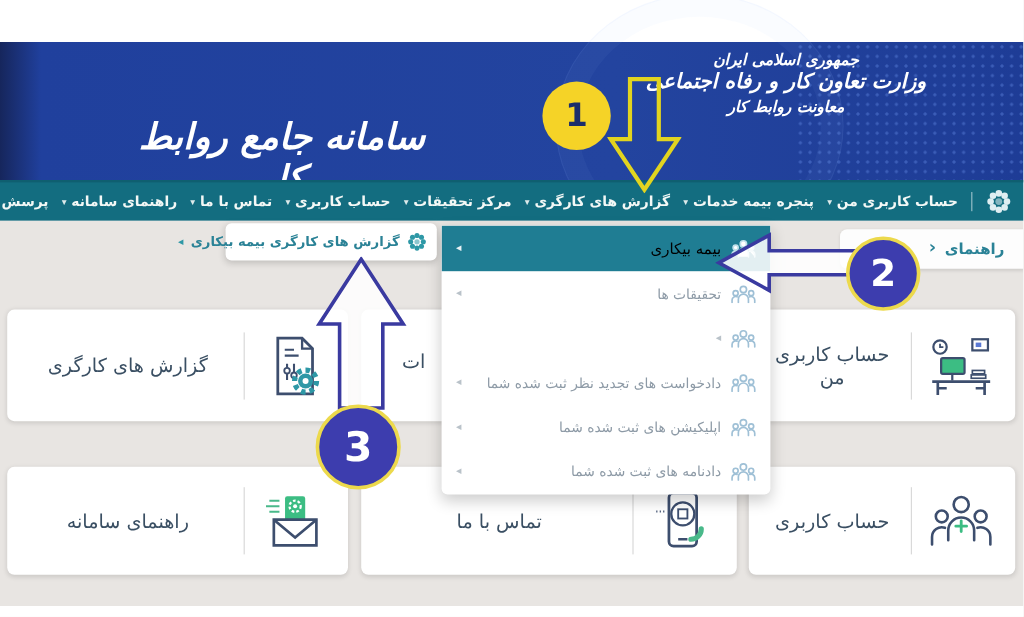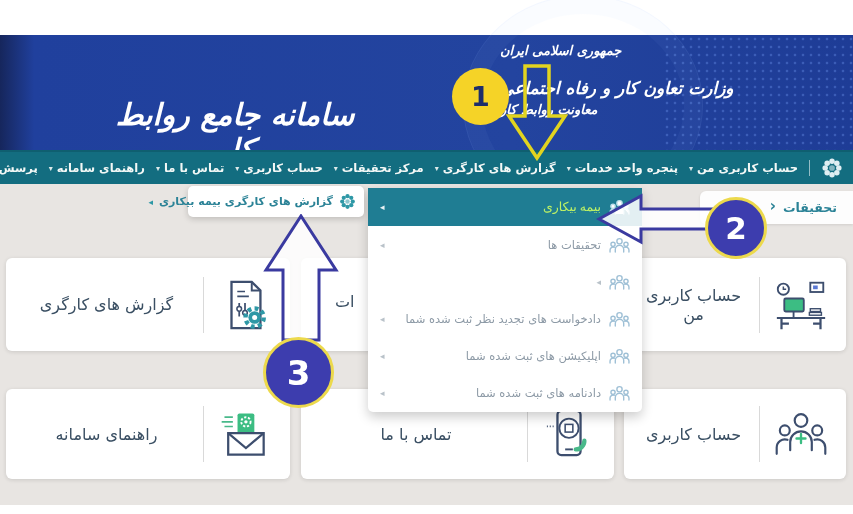--- a/index.html
+++ b/index.html
@@ -10,24 +10,24 @@
   
   .banner { position:absolute; left:0; top:35px; width:853px; height:115px;
             background:linear-gradient(90deg,#16265c 0%, #20409d 4%, #23449f 60%, #1e3c96 100%); }
   .banner .dots { position:absolute; right:0; top:0; width:190px; height:115px; opacity:.65;
             background-image:radial-gradient(circle, rgba(110,150,240,.55) 1px, transparent 1.7px);
             background-size:8px 8px; }
   .banner .swirl { position:absolute; right:150px; top:-40px; width:240px; height:220px; border-radius:50%;
             border:1px solid rgba(160,190,255,.12); box-shadow:0 0 0 18px rgba(160,190,255,.05) inset; }
   .banner-title { position:absolute; left:95px; top:62px; width:280px; text-align:center;
             color:#fff; font-size:30px; font-weight:bold; font-style:italic; letter-spacing:-1px; }
-  .gov-block { position:absolute; left:500px; top:6px; width:310px; text-align:left; color:#fff;
+  .gov-block { position:absolute; left:500px; top:6px; width:310px; text-align:center; color:#fff;
             font-style:italic; font-weight:bold; }
   .gov-line1 { font-size:13px; margin-top:2px; }
-  .gov-line2 { font-size:17px; margin-top:20px; }
+  .gov-line2 { font-size:17px; margin-top:0; }
   .gov-line3 { font-size:13px; margin-top:4px; }
 
   
   .navbar { position:absolute; left:0; top:150px; width:853px; height:34px; background:#136d80;
             display:flex; align-items:center; gap:11px; padding:0 10px 0 0; overflow:hidden;
             border-top:2px solid #0f5f70; }
   .nav-item { flex:0 0 auto; color:#f3f8f6; font-size:11.5px; font-weight:bold; cursor:pointer;
             display:flex; align-items:center; gap:4px; white-space:nowrap; }
   .nav-item .caret { font-size:8px; opacity:.9; }
   .nav-logo { flex:0 0 auto; width:22px; height:22px; color:#dfeef2; }
@@ -57,21 +57,21 @@
   #card-br { left:624px; top:389px; width:222px; height:90px; }
 
   
   .dropdown { position:absolute; left:368px; top:188px; width:274px; height:224px; background:#fff;
             border-radius:0 0 5px 5px; box-shadow:0 5px 12px rgba(0,0,0,.2); z-index:3; overflow:hidden; }
   .dd-row { height:37px; display:flex; align-items:center; gap:8px; padding:0 12px; cursor:pointer; }
   .dd-row .ppl { width:21px; height:16px; flex:0 0 auto; }
   .dd-row .dd-label { flex:1; font-size:11.5px; color:#8d9aa6; }
   .dd-row .dd-chev { flex:0 0 auto; font-size:9px; color:#b9c2c9; }
   .dd-row.hl { height:38px; background:#1f7d93; }
-  .dd-row.hl .dd-label { color:#bef264; font-size:12.5px;font-family:Liberation Serif, serif; }
+  .dd-row.hl .dd-label { color:#000000; font-size:12.5px; }
   .dd-row.hl .dd-chev { color:#e8f2f5; }
   .dd-row.hl .ppl { color:#bfe0ea; }
   .dd-row .ppl { color:#9fc0d6; }
 
   
   .submenu { position:absolute; left:188px; top:186px; width:176px; height:31px; background:#fff;
             border-radius:5px; box-shadow:0 2px 6px rgba(0,0,0,.18); z-index:3; display:flex;
             align-items:center; gap:6px; padding:0 8px 0 6px; cursor:pointer; }
   .submenu .flower { width:17px; height:17px; color:#2e98a6; flex:0 0 auto; }
   .submenu .sm-label { flex:1; color:#2a8296; font-size:11px; font-weight:bold; white-space:nowrap; }
@@ -137,21 +137,21 @@
   <div class="navbar">
     <svg class="nav-logo">
         <use href="#sym-flower"></use>
       </svg>
     <div class="nav-sep"></div>
     <div class="nav-item">
       <span>حساب کاربری من</span>
         <span class="caret">▾</span>
     </div>
     <div class="nav-item">
-      <span>پنجره واحد خدمات</span>
+      <span>پنجره بیمه خدمات</span>
         <span class="caret">▾</span>
     </div>
     <div class="nav-item">
       <span>گزارش های کارگری</span>
         <span class="caret">▾</span>
     </div>
     <div class="nav-item">
       <span>مرکز تحقیقات</span>
         <span class="caret">▾</span>
     </div>
@@ -169,21 +169,21 @@
     </div>
     <div class="nav-item">
       <span>پرسش و پاسخ های متداول</span>
     </div>
 
   </div>
 
   <div class="content"></div>
 
   <div class="breadcrumb">
-    <span>تحقیقات</span>
+    <span>راهنمای</span>
     <span class="bc-chev">‹</span>
   </div>
 
   <div class="card" id="card-tl">
     <span class="icon-box">
       <svg width="54" height="54" viewBox="0 0 56 56">
         <path d="M14 4 h21 l9 9 v39 h-30 z" fill="#fff" stroke="#3d4e6e" stroke-width="2.4"></path>
         <path d="M35 4 v9 h9" fill="none" stroke="#3d4e6e" stroke-width="2"></path>
         <path d="M20 14 h8 M20 19 h12" stroke="#3d4e6e" stroke-width="1.8"></path>
         <path d="M22 26 v14 M28 26 v14" stroke="#3d4e6e" stroke-width="1.8"></path>

